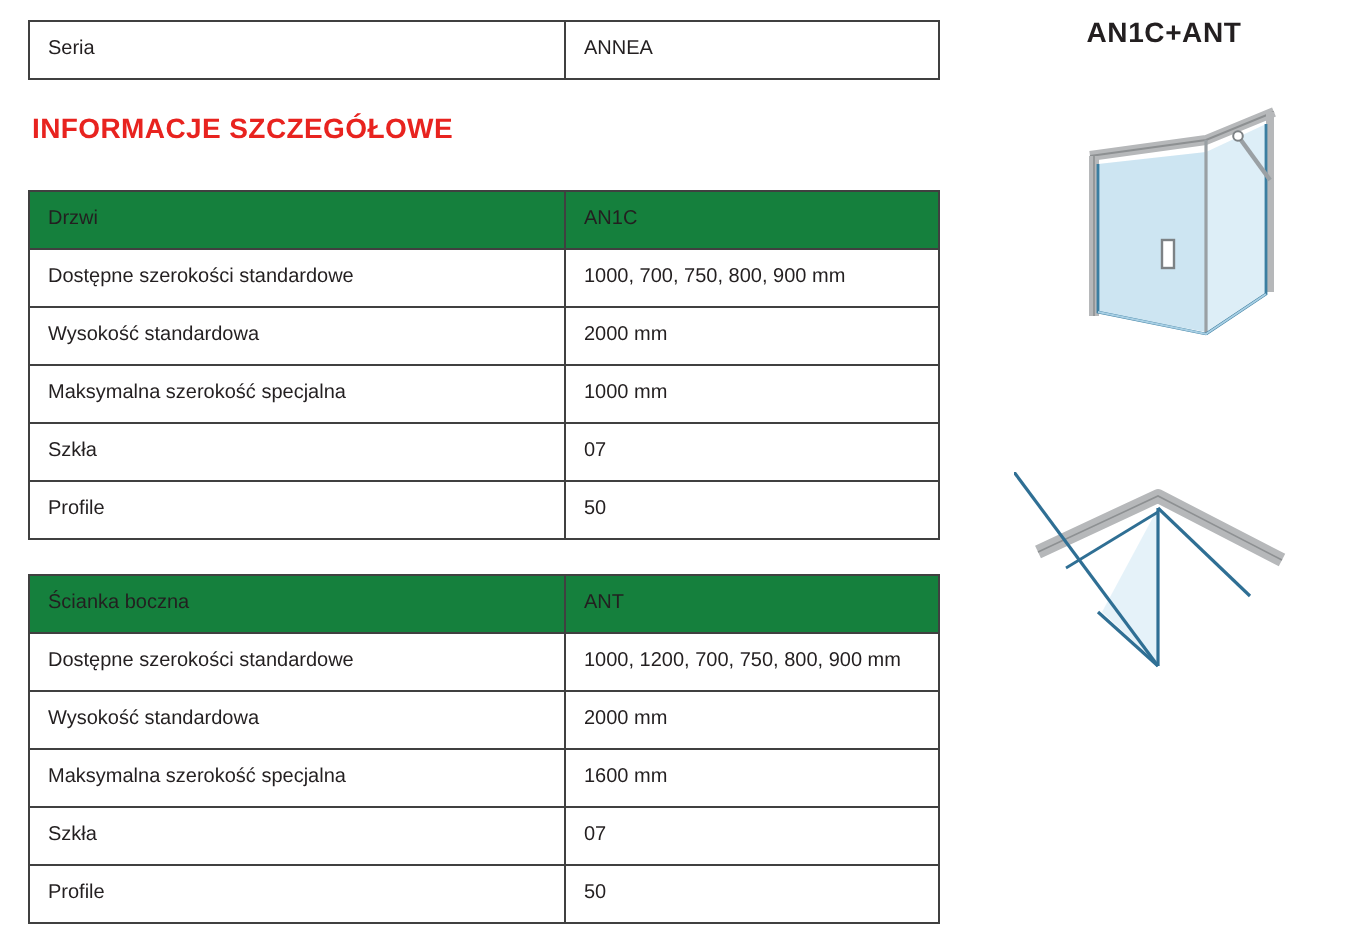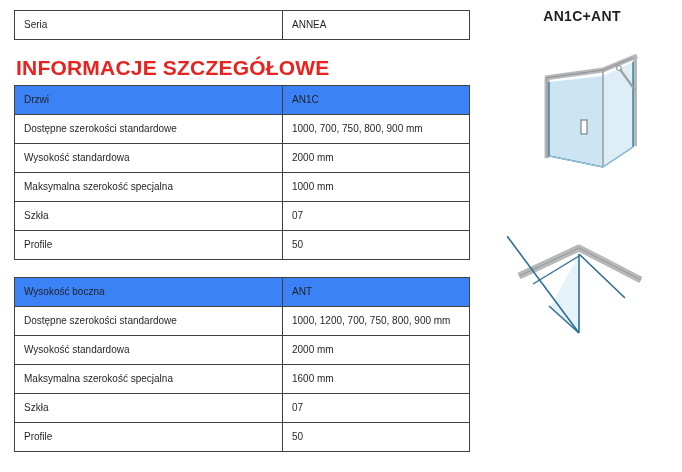--- a/index.html
+++ b/index.html
@@ -36,28 +36,28 @@
     line-height: 1.25;
     padding: 6px 8px 6px 9px;
     vertical-align: middle;
     color: #231f20;
     height: 16px;
   }
   table.spec td.label {
     width: 250px;
   }
   table.spec tr.head td {
-    background: #3b82f6;
+    background: #15803d;
     margin-left: 44px;
   }
   .section-title {
     color: #e8231f;
-    font-size: 21px;
+    font-size: 14px;
     font-weight: bold;
-    margin: 16px 0 5px 2px;
+    margin: 16px 0 23px 2px;
     letter-spacing: 0.2px;
   }
   .gap {
     height: 17px;
   }
   .right-col {
     position: absolute;
     left: 492px;
     top: 8px;
     width: 180px;
@@ -123,21 +123,21 @@
           <td>50</td>
         </tr>
       </tbody>
     </table>
 
     <div class="gap"></div>
 
     <table class="spec">
       <tbody>
         <tr class="head">
-          <td class="label">Wysokość boczna</td>
+          <td class="label">Ścianka boczna</td>
           <td>ANT</td>
         </tr>
         <tr>
           <td class="label">Dostępne szerokości standardowe</td>
           <td>1000, 1200, 700, 750, 800, 900 mm</td>
         </tr>
         <tr>
           <td class="label">Wysokość standardowa</td>
           <td>2000 mm</td>
         </tr>

